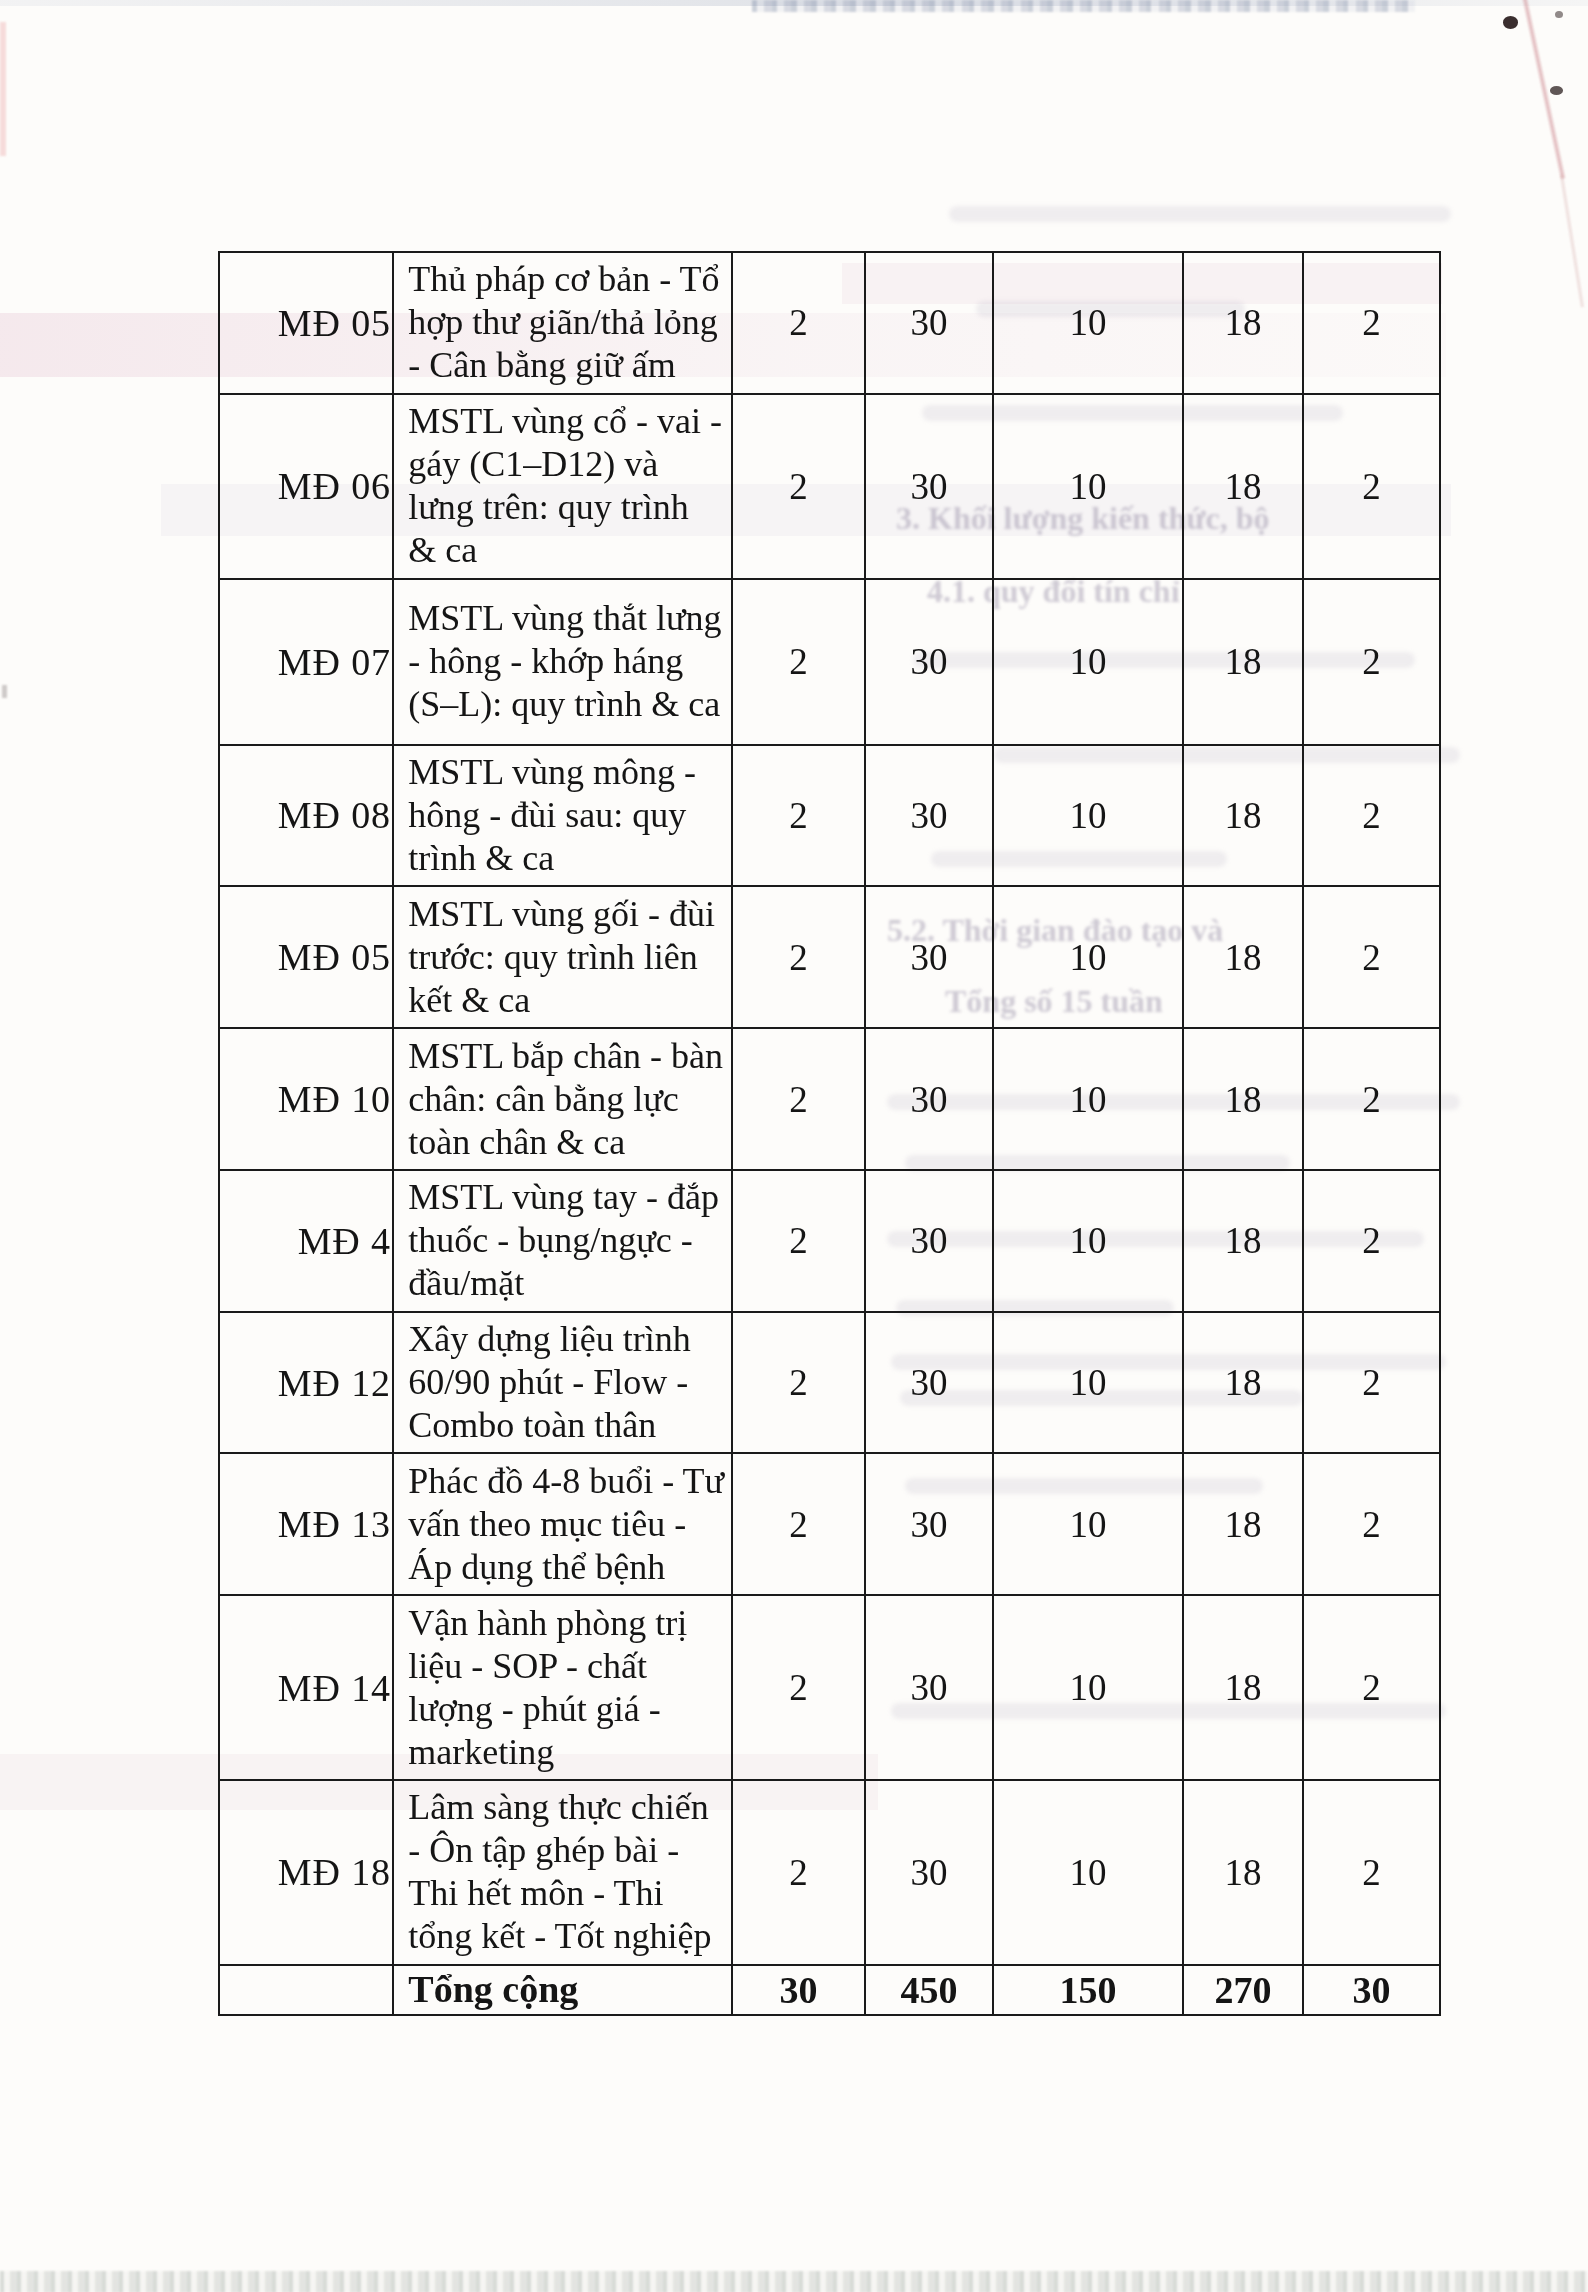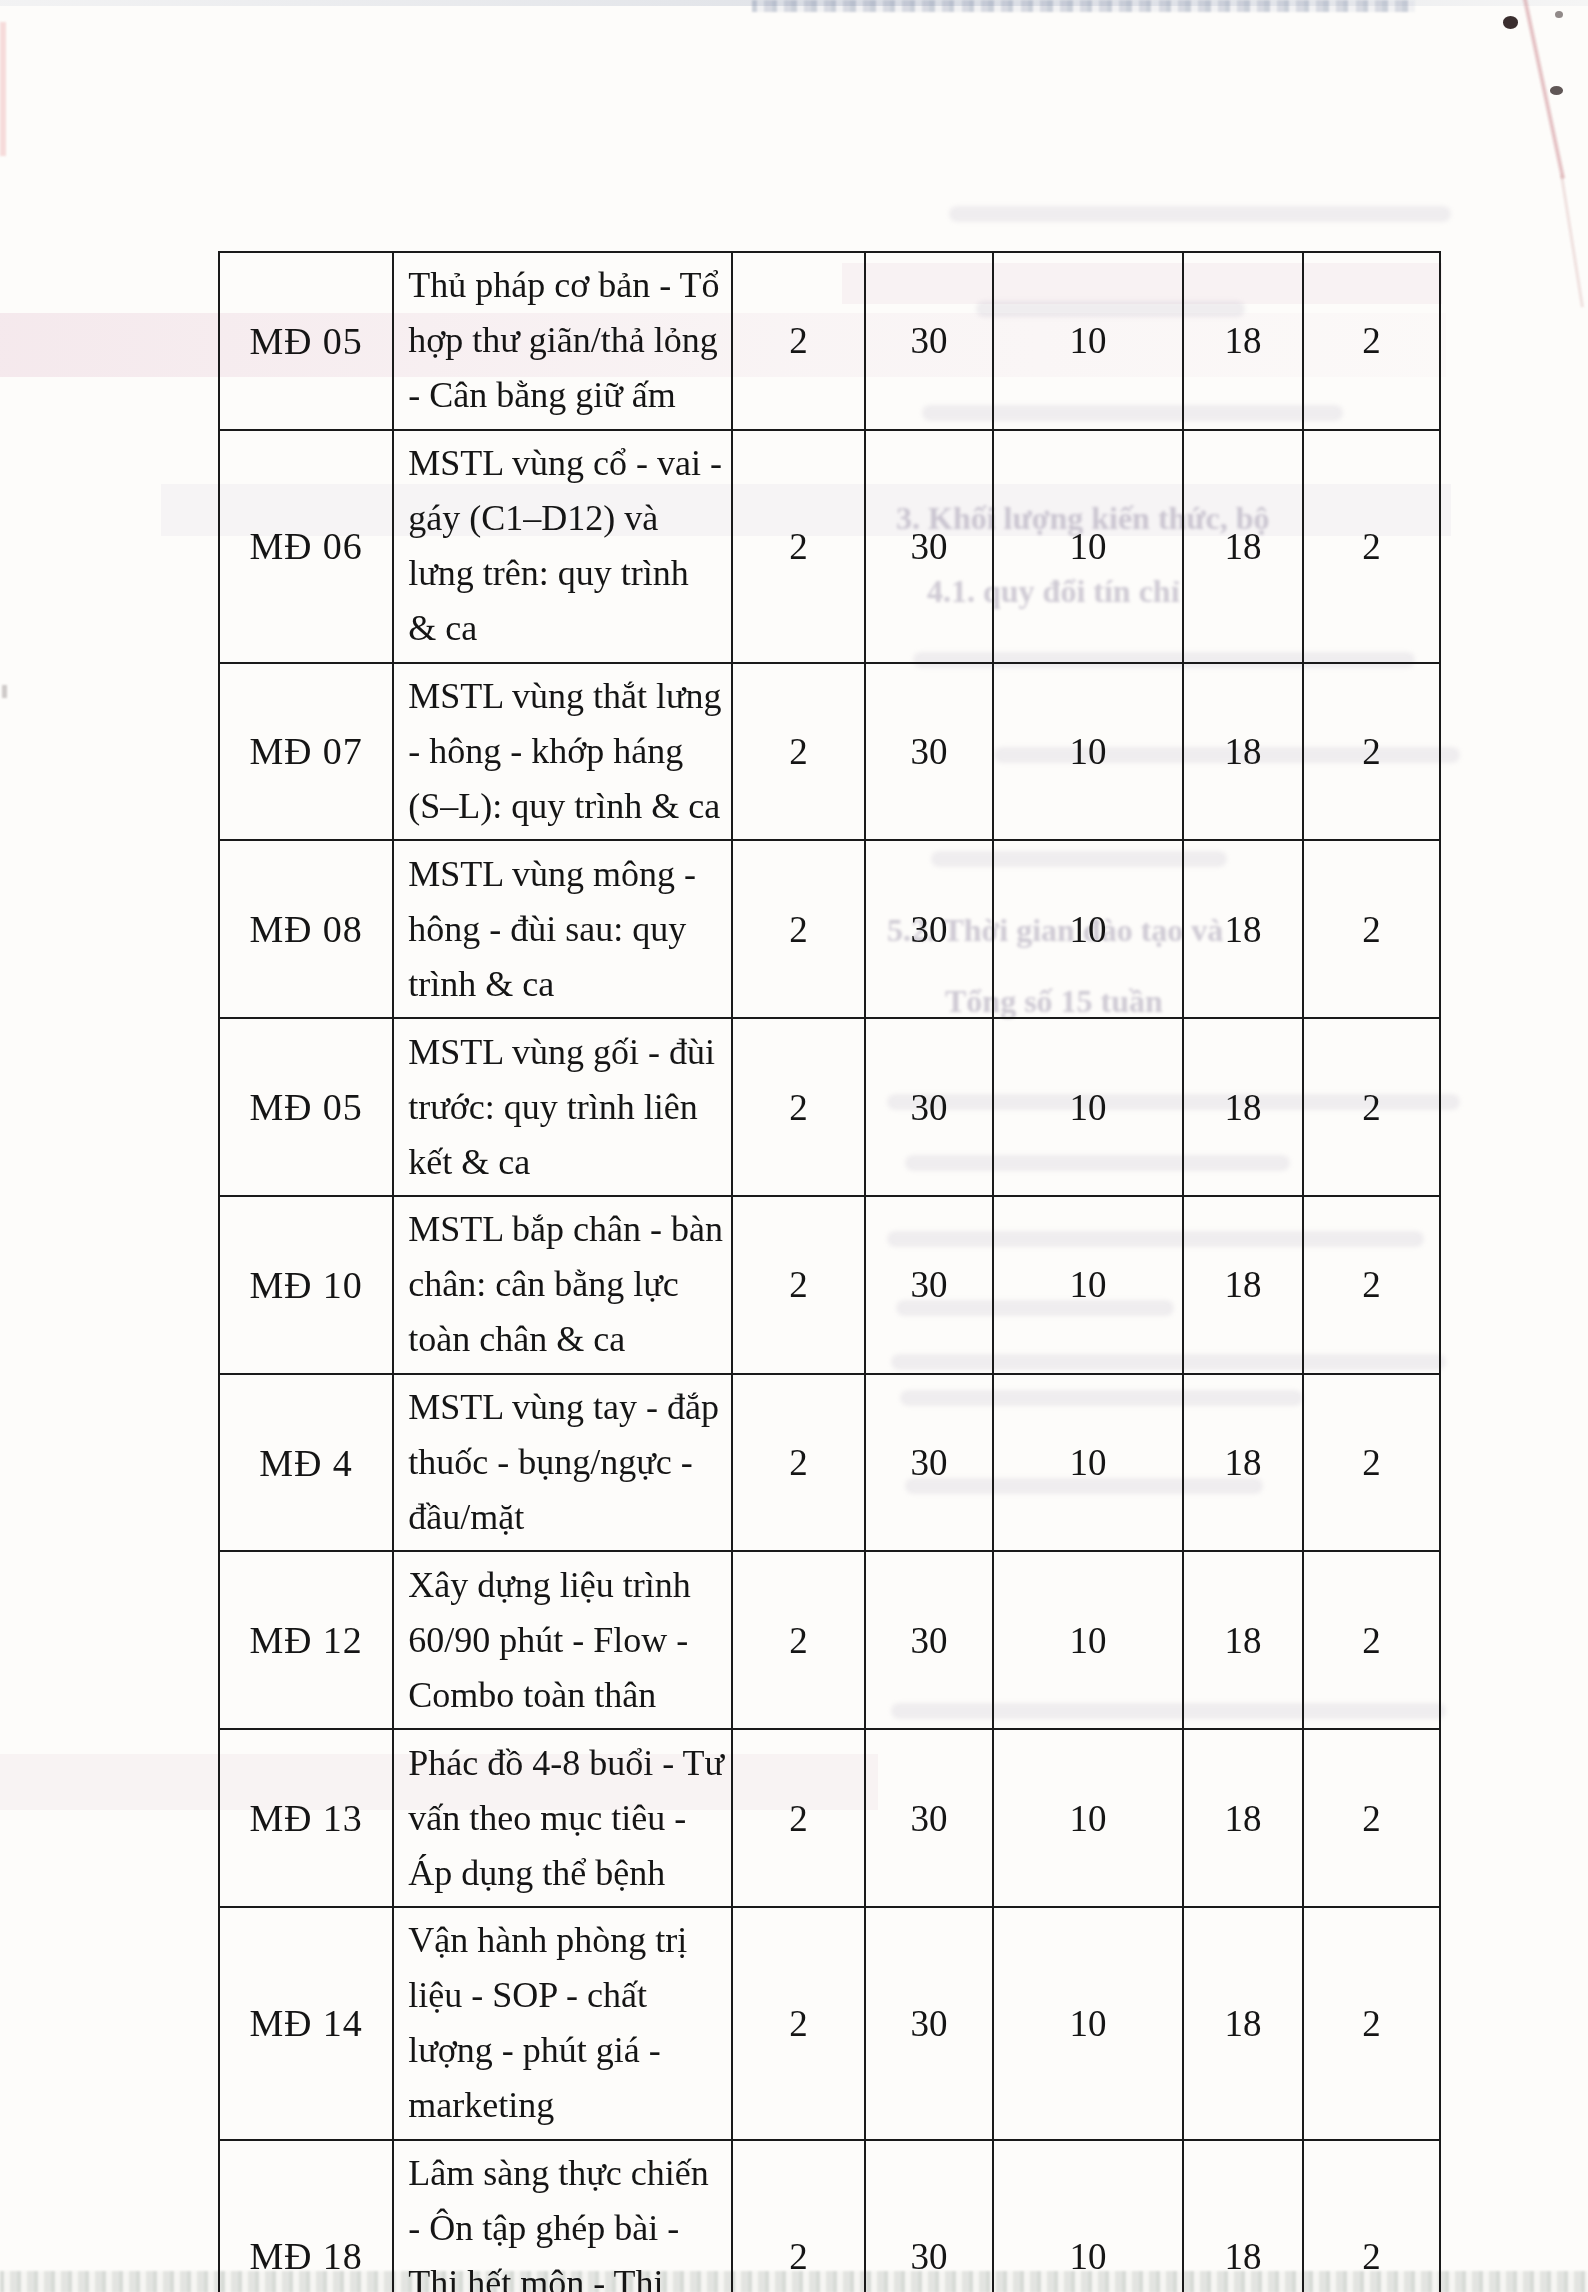--- a/index.html
+++ b/index.html
@@ -64,25 +64,25 @@
     position:absolute;left:218px;top:251px;
     width:1220px;border-collapse:collapse;table-layout:fixed;
     background:transparent;
   }
   table.curr td{
     border:2.7px solid #1a1a1a;
     vertical-align:middle;
     overflow:hidden;
   }
   td.code{
-    text-align:center;font-size:38px;letter-spacing:0.9px;
+    text-align:right;font-size:38px;letter-spacing:0.9px;
   }
   td.desc{
     padding:5.4px 5.4px 5.4px 14.3px;
-    font-size:36px;line-height:55px;
+    font-size:36px;line-height:43px;
   }
   td.num{
     text-align:center;font-size:37px;
   }
   tr.total-row td.desc{font-weight:bold;font-size:38px;padding-top:0;padding-bottom:0;line-height:45px;}
   tr.total-row td.num{font-weight:bold;font-size:38px;}
 </style>
 </head>
 <body>
 

